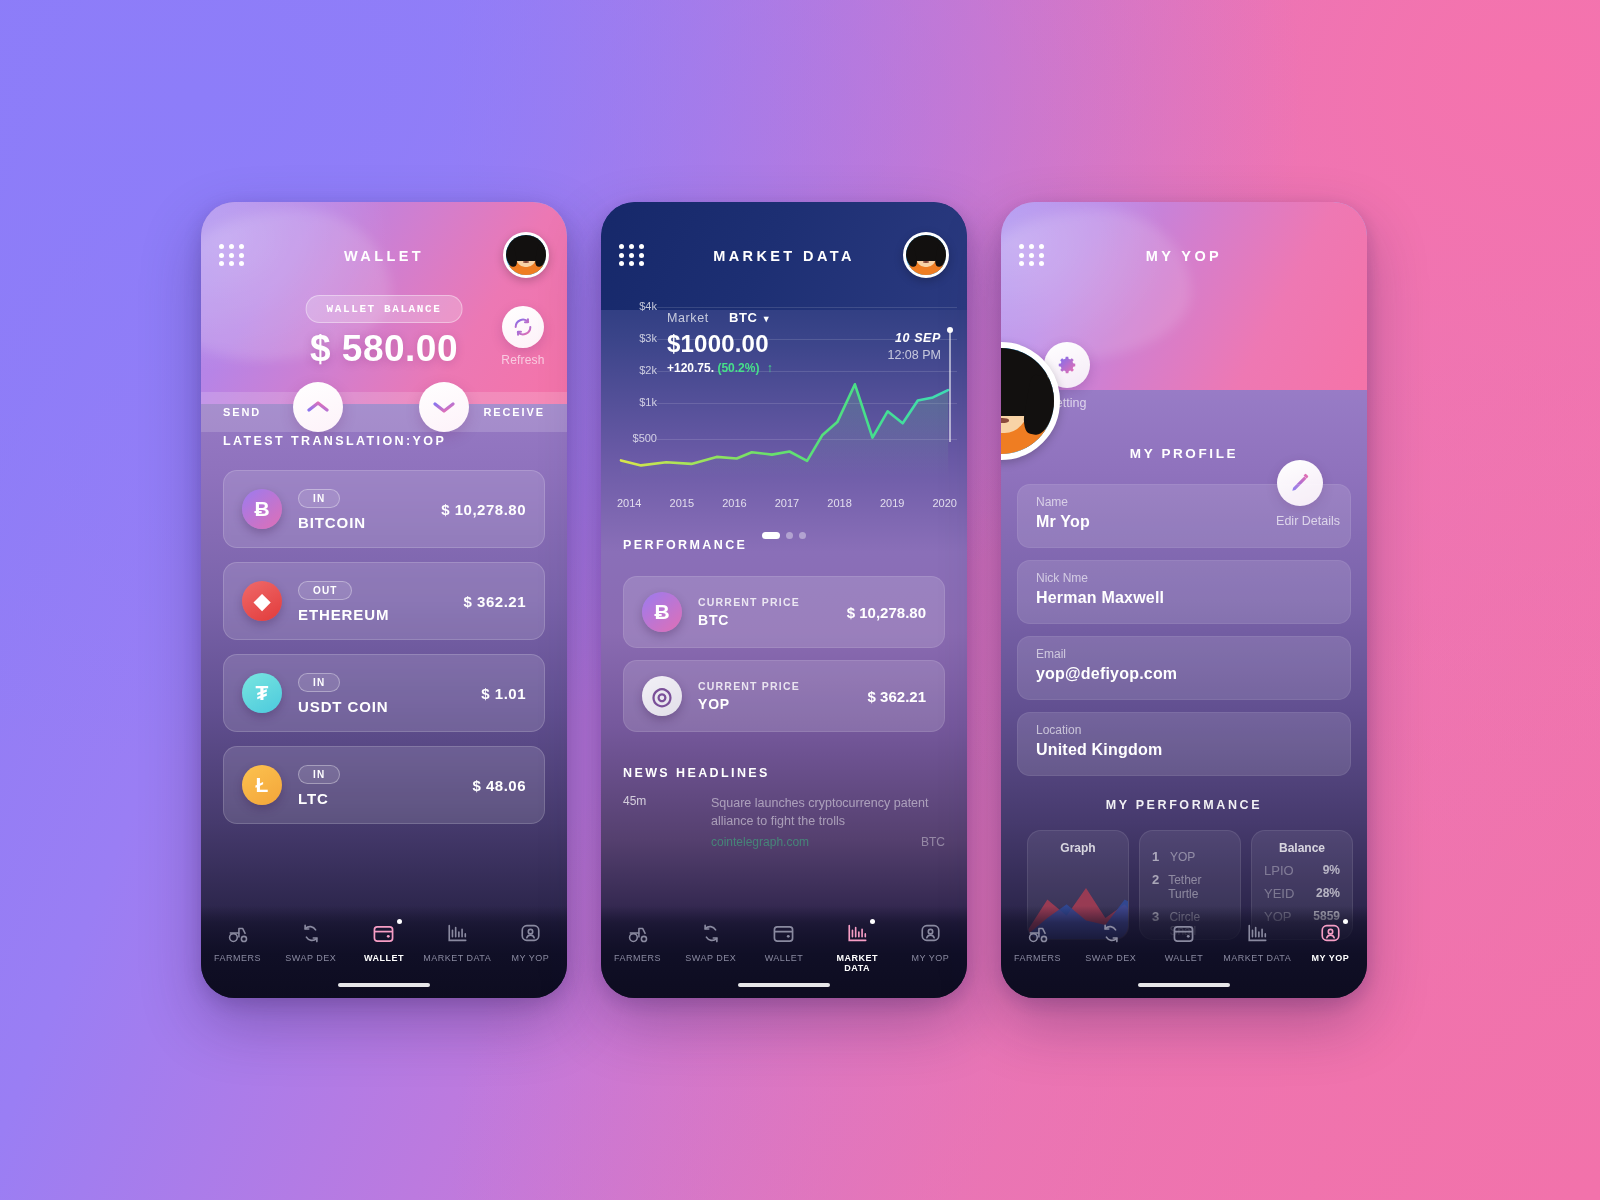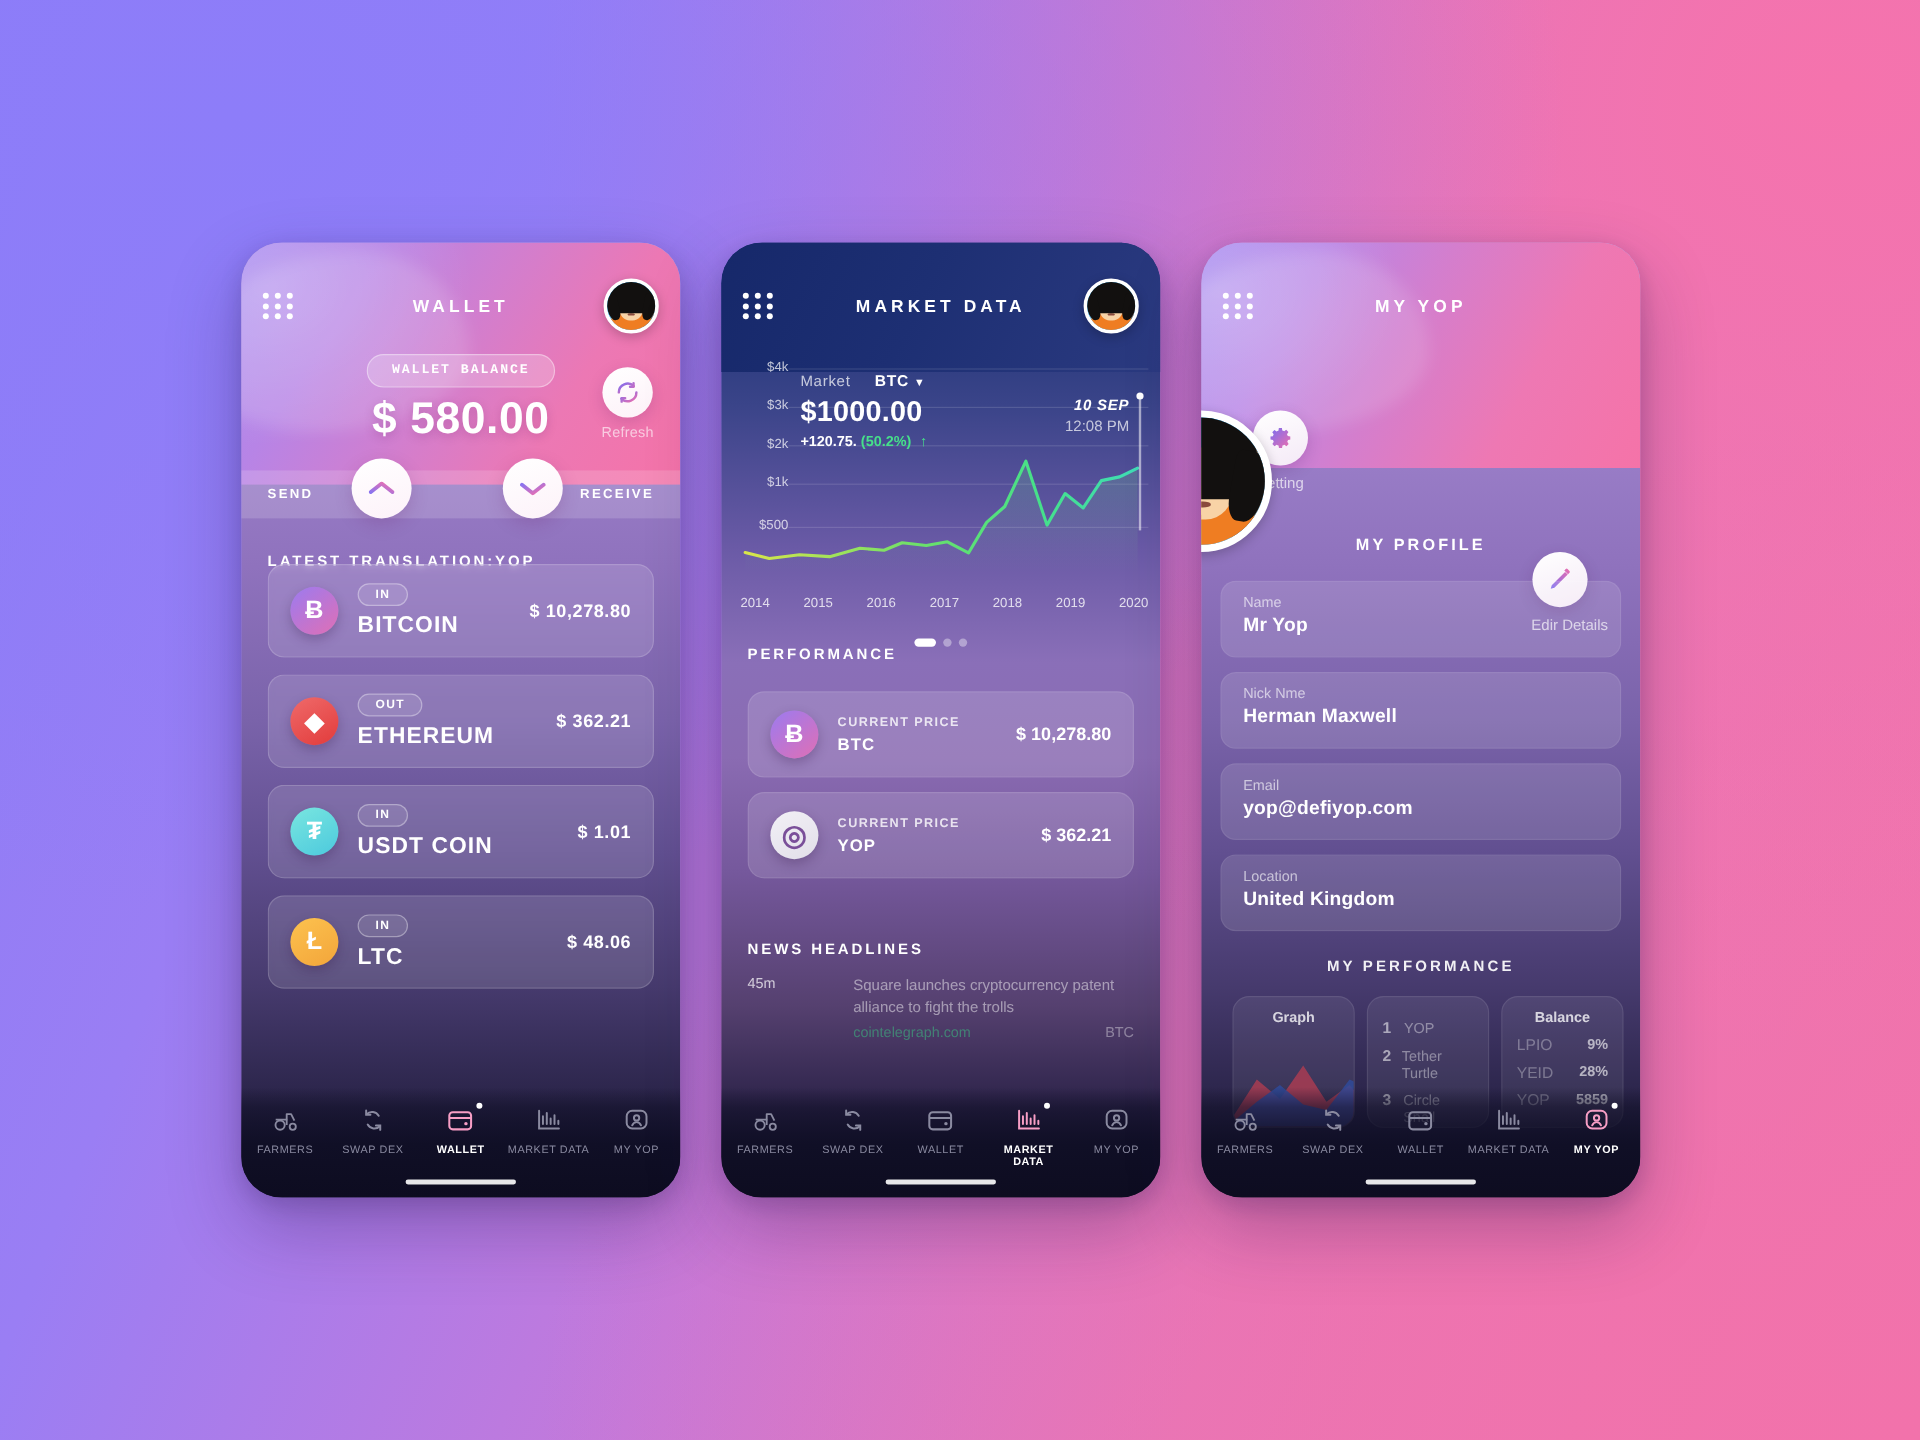--- a/index.html
+++ b/index.html
@@ -145,21 +145,21 @@
   .coin.btc { background:linear-gradient(140deg,#9b7bf0 0%,#e06fb5 100%); }
   .coin.eth { background:linear-gradient(150deg,#ef6a6a 0%,#e23b3b 100%); }
   .coin.usdt{ background:linear-gradient(150deg,#79e6e0 0%,#4cc9dd 100%); }
   .coin.ltc { background:linear-gradient(150deg,#fcc24f 0%,#f3a53a 100%); }
   .tx-mid { margin-left:16px; }
   .tag {
     display:inline-block; padding:3px 14px; border-radius:12px;
     background:rgba(255,255,255,.10); border:1px solid rgba(255,255,255,.34);
     color:#fff; font-size:10px; font-weight:600; letter-spacing:1.1px;
   }
-  .tx-name { color:#fff; font-size:19px; font-weight:700; letter-spacing:.9px; margin-top:6px; }
+  .tx-name { color:#fff; font-size:15px; font-weight:700; letter-spacing:.9px; margin-top:6px; }
   .tx-amt { margin-left:auto; color:#fff; font-size:15px; font-weight:700; letter-spacing:.5px; }
 
   
   .navbar {
     position:absolute; left:0; right:0; bottom:0; height:92px;
     background:linear-gradient(180deg, rgba(17,16,40,.0) 0%, rgba(16,15,38,.55) 18%, #100f26 52%, #0d0c20 100%);
     display:flex; align-items:flex-start; justify-content:space-around; padding-top:14px;
   }
   .nav-item { width:68px; text-align:center; cursor:pointer; position:relative; }
   .nav-ic { height:26px; display:flex; align-items:center; justify-content:center; }
@@ -197,21 +197,21 @@
     position:relative; height:72px; margin-top:12px; border-radius:14px;
     background:rgba(255,255,255,.14); border:1px solid rgba(255,255,255,.10);
     display:flex; align-items:center; padding:0 18px; cursor:pointer;
   }
   .perf-txt { margin-left:16px; }
   .perf-cap { color:rgba(255,255,255,.80); font-size:10.5px; letter-spacing:1.2px; font-weight:600; }
   .perf-sym { color:#fff; font-size:14px; font-weight:800; letter-spacing:.8px; margin-top:4px; }
   .perf-val { margin-left:auto; color:#fff; font-size:15px; font-weight:700; }
   .coin.yop { background:linear-gradient(150deg,#f2f0f6 0%,#e2dfe9 100%); }
 
-  .news-wrap { position:absolute; left:22px; right:22px; top:582px; }
+  .news-wrap { position:absolute; left:22px; right:22px; top:564px; }
   .news-row { display:flex; margin-top:14px;gap:44px; }
   .news-time { color:rgba(255,255,255,.72); font-size:12px; width:44px; flex:0 0 44px; }
   .news-body { flex:1; }
   .news-h { color:rgba(255,255,255,.48); font-size:12.5px; line-height:1.45; }
   .news-foot { display:flex; justify-content:space-between; margin-top:5px; }
   .news-src { color:rgba(60,190,130,.55); font-size:12px; }
   .news-tag { color:rgba(255,255,255,.38); font-size:12px; }
 
   
   .p3-actions { position:absolute; left:0; right:0; top:140px; height:110px; }
@@ -331,21 +331,21 @@
             <linearGradient id="cd" x1="0" y1="0" x2="1" y2="1">
           <stop offset="0%" stop-color="#8b74ee"></stop>
               <stop offset="100%" stop-color="#ef6fae"></stop>
         </linearGradient>
           </defs>
         <path d="M2 4 L11 11 L20 4" stroke="url(#cd)" stroke-width="3.2" fill="none" stroke-linecap="round" stroke-linejoin="round"></path>
       </svg>
     </div>
   </div>
 
-  <div style="position:absolute;left:22px;top:232px;margin-top:27px;" class="sec-title">LATEST TRANSLATION:YOP</div>
+  <div style="position:absolute;left:22px;top:232px;" class="sec-title">LATEST TRANSLATION:YOP</div>
 
   <div class="tx-list" id="tx-list">
       <div class="tx-card">
         <div class="coin btc">Ƀ</div>
         <div class="tx-mid"><span class="tag">IN</span><div class="tx-name">BITCOIN</div></div>
         <div class="tx-amt">$ 10,278.80</div>
       </div>
       <div class="tx-card">
         <div class="coin eth">◆</div>
         <div class="tx-mid"><span class="tag">OUT</span><div class="tx-name">ETHEREUM</div></div>

